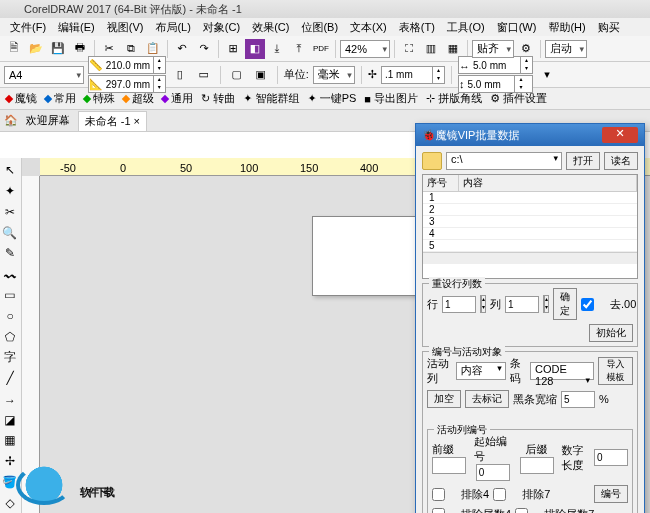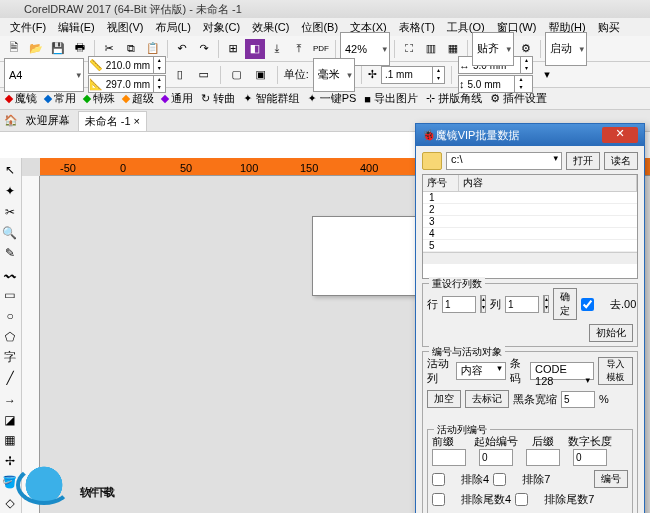--- a/index.html
+++ b/index.html
@@ -3,37 +3,37 @@
 <meta charset="utf-8">
 <style>
 *{box-sizing:border-box;margin:0;padding:0;font-family:"Microsoft YaHei",SimSun,sans-serif;font-size:11px}
 body{width:650px;height:513px;background:#fff;position:relative;overflow:hidden}
 .titlebar{height:18px;background:linear-gradient(#e8e8e8,#dadada);padding:2px 24px;color:#333;font-size:10px;display:flex;align-items:center}
 .menubar{height:18px;background:#f0f0f0;padding:0 4px;display:flex;align-items:flex-end}
 .menubar span{padding:1px 6px;cursor:default}
 .toolbar{height:26px;background:#f5f5f5;border-bottom:1px solid #ccc;display:flex;align-items:center;padding:0 4px;gap:2px}
 .tbtn{width:20px;height:20px;border:1px solid transparent;display:flex;align-items:center;justify-content:center;font-size:11px;cursor:pointer}
 .sep{width:1px;height:18px;background:#ccc;margin:0 2px}
-.dropdown{height:34px;border:1px solid #999;background:#fff;padding:0 14px 0 4px;position:relative;display:flex;align-items:center;min-width:40px}
+.dropdown{height:18px;border:1px solid #999;background:#fff;padding:0 14px 0 4px;position:relative;display:flex;align-items:center;min-width:40px}
 .dropdown::after{content:"▾";position:absolute;right:2px;font-size:9px;color:#555}
 .propbar{height:26px;background:#f5f5f5;border-bottom:1px solid #ccc;display:flex;align-items:center;padding:0 4px;gap:4px}
 .numfield{display:flex;align-items:center;border:1px solid #999;background:#fff;height:18px}
 .numfield input{border:none;width:50px;padding:0 3px;font-size:10px;height:16px}
 .spinner{width:12px;display:flex;flex-direction:column}
 .spinner div{height:8px;font-size:6px;text-align:center;line-height:7px;border-left:1px solid #999;cursor:pointer}
 .tabbar{height:22px;background:#e8e8e8;border-bottom:1px solid #ccc;display:flex;align-items:center;padding:0 4px;gap:2px}
 .tab{padding:2px 6px;display:flex;align-items:center;gap:3px;cursor:pointer}
 .tab.active{background:#fff;border:1px solid #ccc;border-bottom:none}
 .plugintab{height:22px;background:#f0f0f0;border-bottom:1px solid #ccc;display:flex;align-items:center;padding:0 6px;gap:8px}
 .plugintab span{display:flex;align-items:center;gap:3px;cursor:pointer}
 .workspace{position:absolute;top:158px;left:0;right:0;bottom:0;display:flex}
 .toolbox{width:22px;background:#f5f5f5;border-right:1px solid #ccc;display:flex;flex-direction:column;padding-top:2px}
 .tool{width:20px;height:22px;display:flex;align-items:center;justify-content:center;font-size:12px;cursor:pointer}
 .canvas-area{flex:1;background:#ddd;position:relative}
-.ruler-h{position:absolute;top:0;left:18px;right:0;height:18px;background:#f97316;border-bottom:1px solid #999;font-size:8px;display:flex;align-items:flex-end}
+.ruler-h{position:absolute;top:0;left:18px;right:0;height:18px;background:#fef9c3;border-bottom:1px solid #999;font-size:8px;display:flex;align-items:flex-end}
 .ruler-h span{position:absolute;bottom:1px}
 .ruler-v{position:absolute;top:18px;left:0;width:18px;bottom:0;background:#f8f8f8;border-right:1px solid #999}
 .canvas{position:absolute;top:18px;left:18px;right:0;bottom:0;background:#e0e0e0}
 .page{position:absolute;top:40px;left:272px;width:120px;height:80px;background:#fff;border:1px solid #888;box-shadow:2px 2px 4px rgba(0,0,0,0.2)}
 .dialog{position:absolute;top:123px;left:415px;width:230px;background:#f0f0f0;border:1px solid #2a6bb8;box-shadow:3px 3px 8px rgba(0,0,0,0.3)}
 .dlg-title{height:22px;background:linear-gradient(#4a8fd8,#2a6bb8);color:#fff;padding:0 6px;display:flex;align-items:center;justify-content:space-between;font-size:11px}
 .dlg-close{width:36px;height:16px;background:#d04030;color:#fff;text-align:center;font-size:11px;border-radius:2px;cursor:pointer}
 .dlg-body{padding:6px}
 .dlg-row{display:flex;align-items:center;gap:4px;margin-bottom:4px}
 .dlg-btn{padding:1px 6px;border:1px solid #888;background:#eee;font-size:10px;cursor:pointer}
@@ -322,21 +322,21 @@
               <input class="dlg-input" style="">
             </div>
 <div style="display:flex;flex-direction:column;align-items:center">
               <span>起始编号</span>
               <input class="dlg-input" value="0" style="">
             </div>
 <div style="display:flex;flex-direction:column;align-items:center">
               <span>后缀</span>
               <input class="dlg-input" style="">
             </div>
-<div style="display:flex;flex-direction:column;align-items:center">
+<div style="display:flex;flex-direction:row;align-items:center">
               <span>数字长度</span>
               <input class="dlg-input" value="0" style="">
             </div>
 </div>
 <div class="dlg-row" style="flex-wrap:wrap">
 <label class="dlg-check">
               <input type="checkbox" style="">
               <span>排除4</span>
             </label>
 <label class="dlg-check">

